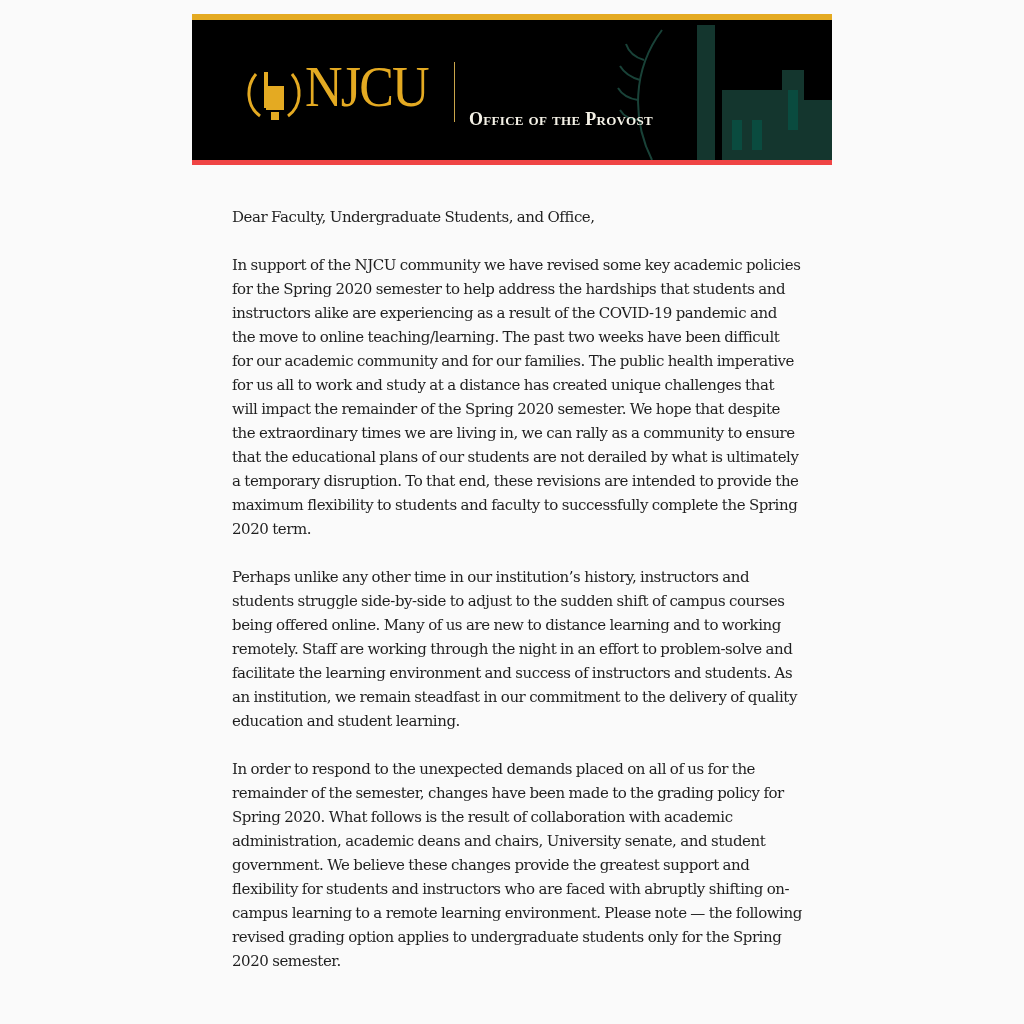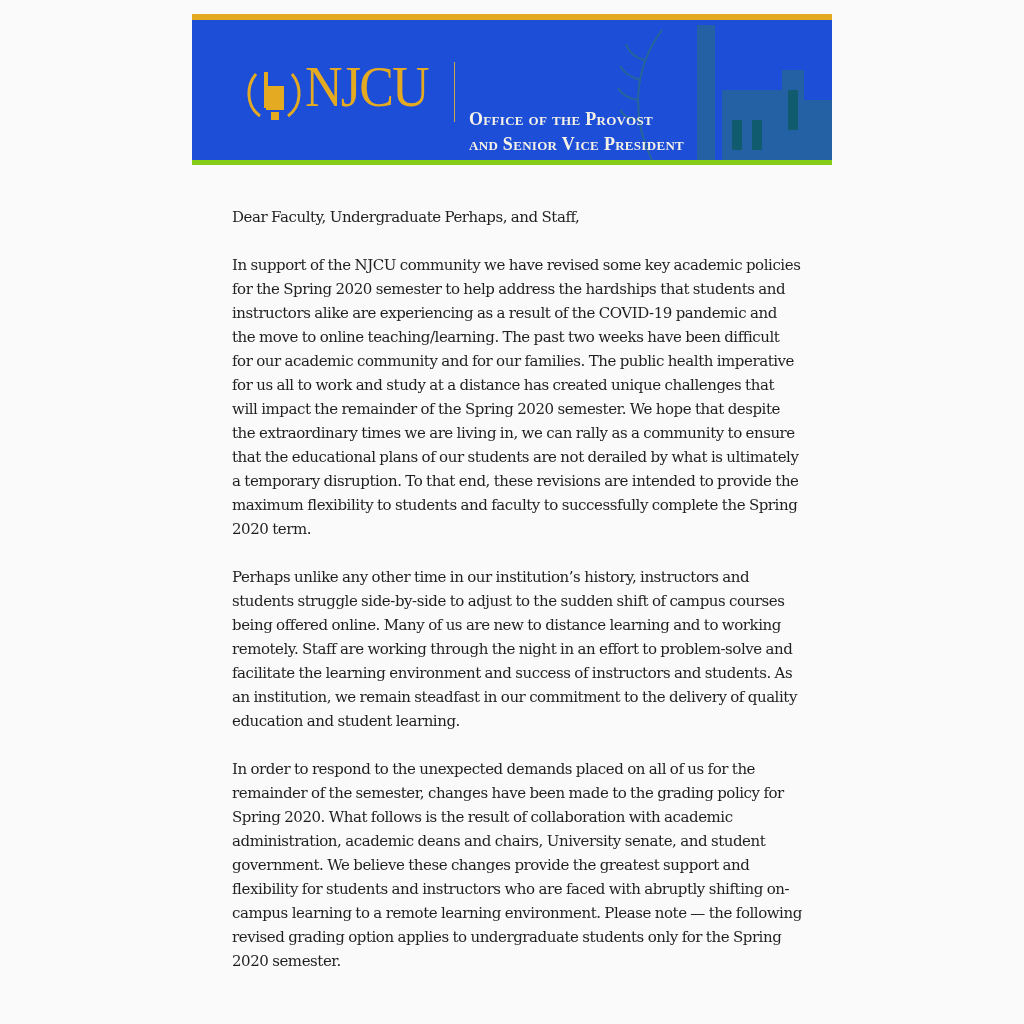--- a/index.html
+++ b/index.html
@@ -4,23 +4,23 @@
   <style>
     html, body { margin: 0; padding: 0; }
     body {
       width: 1024px; height: 1024px; overflow: hidden;
       background: #fafafa;
       font-family: "DejaVu Serif", "Liberation Serif", serif;
       color: #222;
     }
     .banner {
       position: absolute; left: 192px; top: 14px; width: 640px; height: 151px;
-      background: #1d4ed8;
+      background: #000000;
       border-top: 6px solid #e4aa22;
-      border-bottom: 5px solid #84cc16;
+      border-bottom: 5px solid #ef4444;
       box-sizing: border-box;
       overflow: hidden;
     }
     .banner .wm { position: absolute; left: 0; top: 0; width: 640px; height: 140px; }
     .logo-seal { position: absolute; left: 52px; top: 44px; width: 60px; height: 60px; }
     .logo-text {
       position: absolute; left: 113px; top: 37px;
       font-family: "Liberation Serif", serif; font-size: 56px; line-height: 60px;
       color: #e4aa22; letter-spacing: -2px; transform: scaleX(0.93); transform-origin: left;
     }
@@ -63,22 +63,21 @@
     <path d="M12 10 C2 22 2 42 16 52" fill="none" stroke="#e4aa22" stroke-width="3"></path>
     <path d="M48 10 C58 22 58 42 44 52" fill="none" stroke="#e4aa22" stroke-width="3"></path>
     <rect x="20" y="8" width="4" height="36" fill="#e4aa22"></rect>
     <rect x="22" y="22" width="18" height="24" fill="#e4aa22"></rect>
     <rect x="27" y="48" width="8" height="8" fill="#e4aa22"></rect>
   </svg>
   <div class="logo-text">NJCU</div>
   <div class="divider"></div>
   <div class="office">
     <div>Office of the Provost</div>
-    <div>and Senior Vice President</div>
   </div>
 </div>
 
 <div class="content">
-  <p>Dear Faculty, Undergraduate Perhaps, and Staff,</p>
+  <p>Dear Faculty, Undergraduate Students, and Office,</p>
   <p>In support of the NJCU community we have revised some key academic policies for the Spring 2020 semester to help address the hardships that students and instructors alike are experiencing as a result of the COVID-19 pandemic and the move to online teaching/learning. The past two weeks have been difficult for our academic community and for our families. The public health imperative for us all to work and study at a distance has created unique challenges that will impact the remainder of the Spring 2020 semester.  We hope that despite the extraordinary times we are living in, we can rally as a community to ensure that the educational plans of our students are not derailed by what is ultimately a temporary disruption. To that end, these revisions are intended to provide the maximum flexibility to students and faculty to successfully complete the Spring 2020 term.</p>
   <p>Perhaps unlike any other time in our institution’s history, instructors and students struggle side-by-side to adjust to the sudden shift of campus courses being offered online.  Many of us are new to distance learning and to working remotely. Staff are working through the night in an effort to problem-solve and facilitate the learning environment and success of instructors and students.  As an institution, we remain steadfast in our commitment to the delivery of quality education and student learning.</p>
   <p>In order to respond to the unexpected demands placed on all of us for the remainder of the semester, changes have been made to the grading policy for Spring 2020. What follows is the result of collaboration with academic administration, academic deans and chairs, University senate, and student government. We believe these changes provide the greatest support and flexibility for students and instructors who are faced with abruptly shifting on-campus learning to a remote learning environment.  Please note — the following revised grading option applies to undergraduate students only for the Spring 2020 semester.</p>
 </div>
 
 </body></html>

